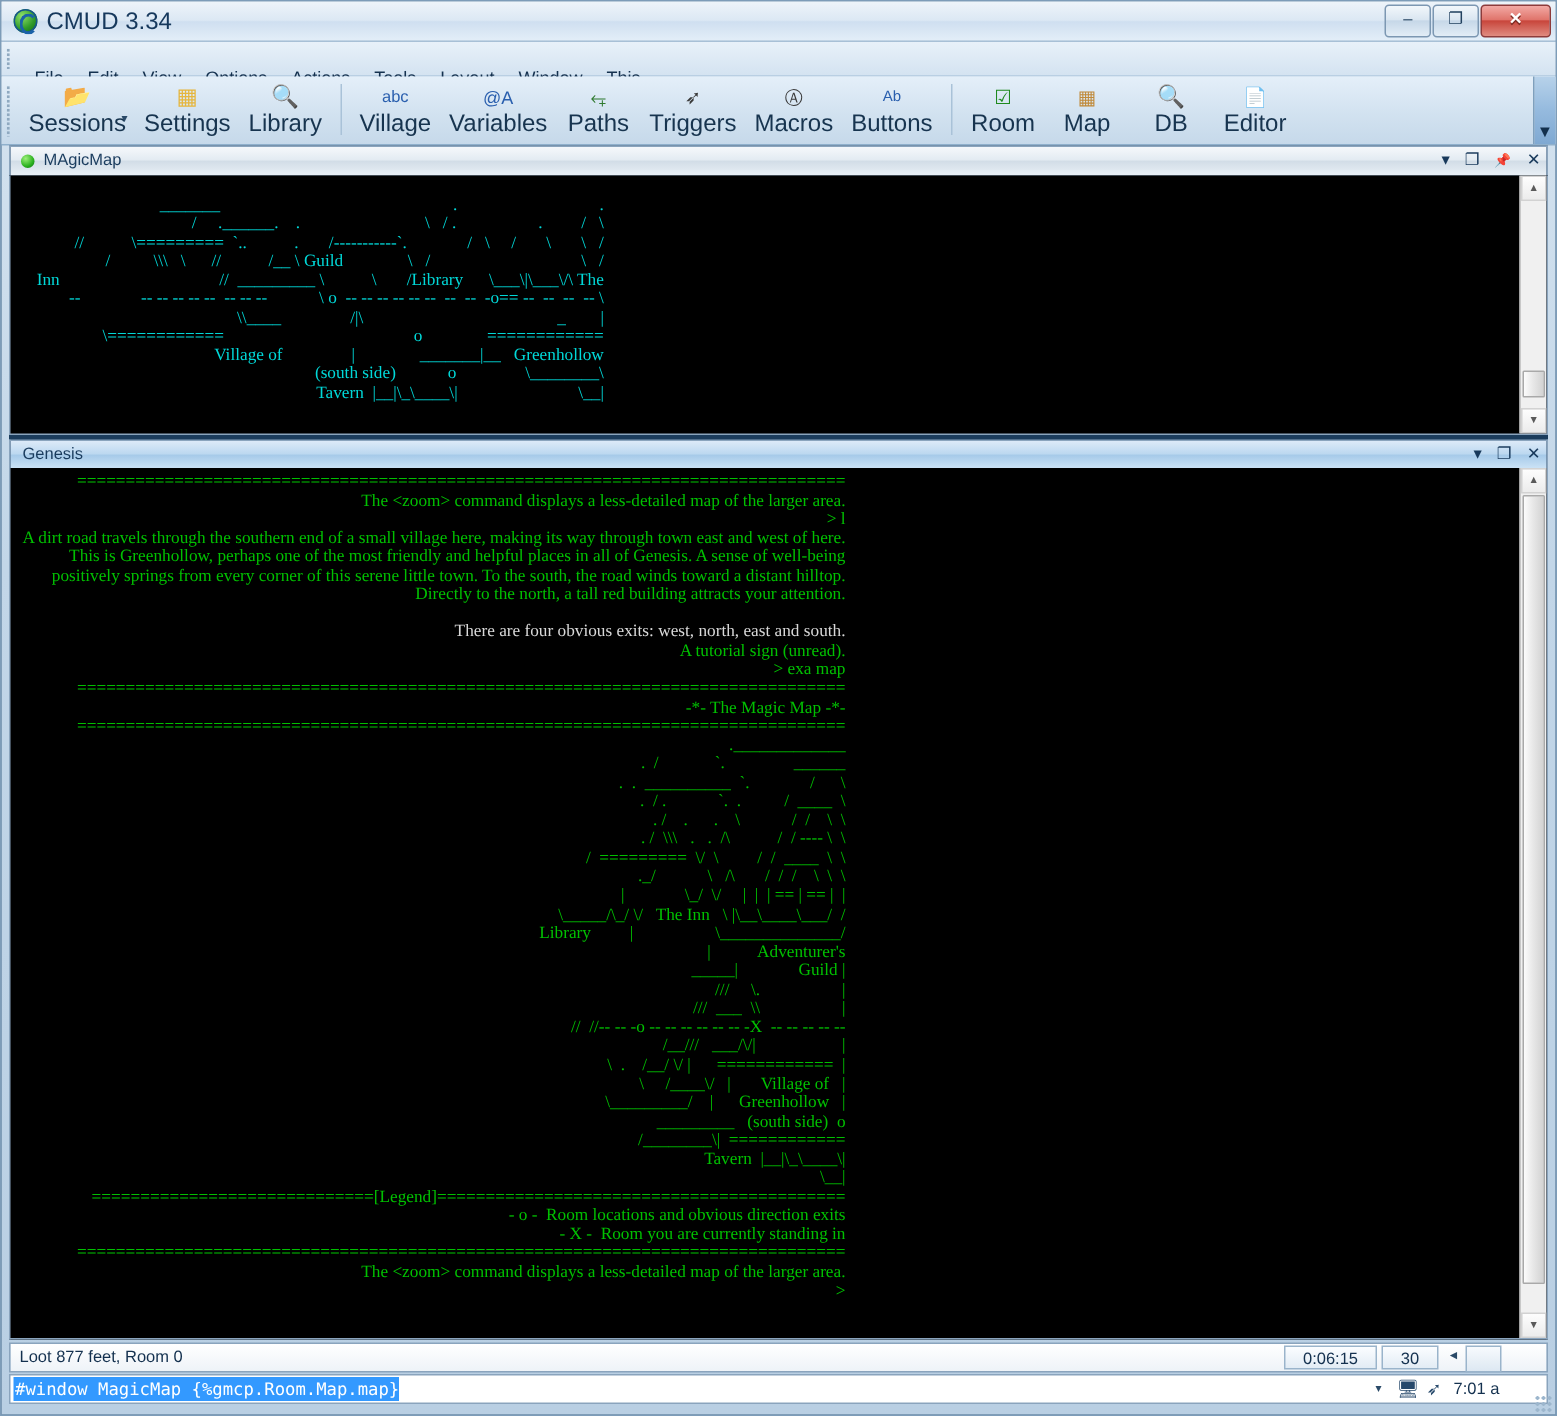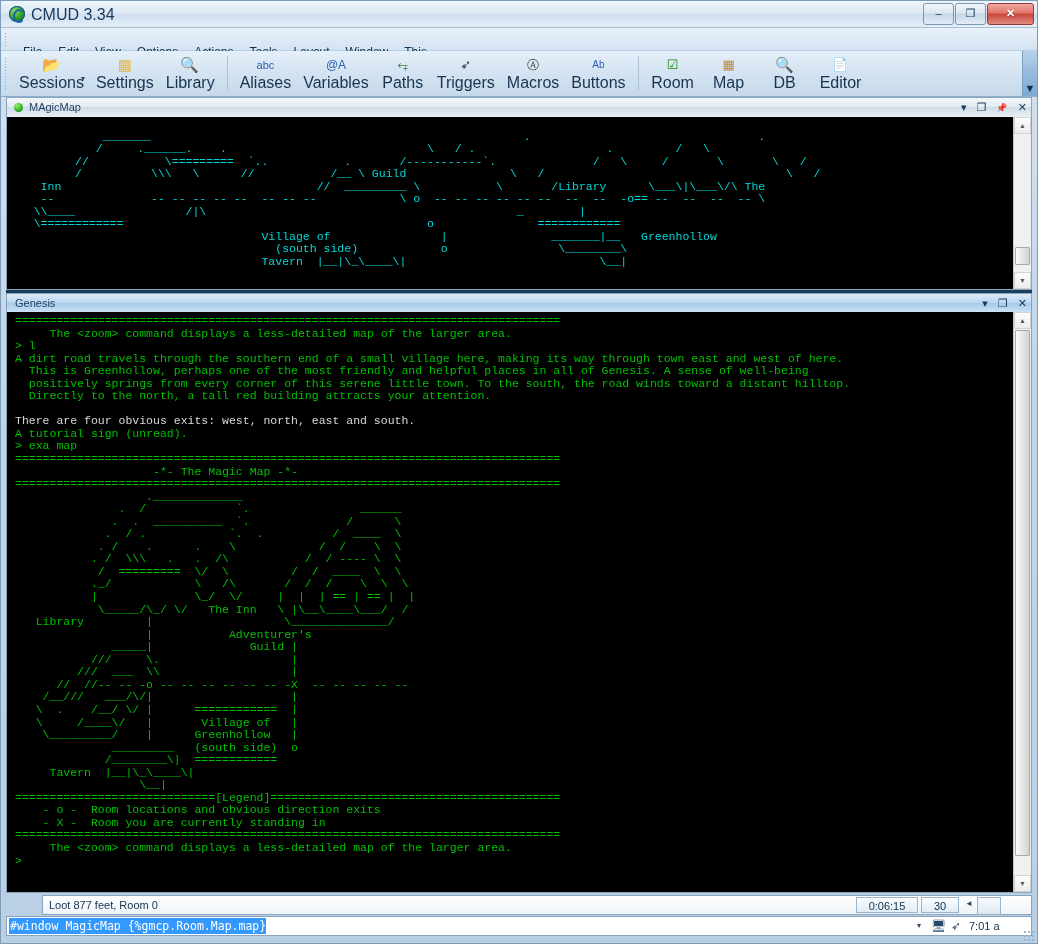--- a/index.html
+++ b/index.html
@@ -94,23 +94,24 @@
   }
   .ct-dot{position:absolute;left:7px;top:5px;width:9px;height:9px;border-radius:50%;
     background:radial-gradient(circle at 35% 30%,#9cf07a 0%,#2bb11f 60%,#0b6b10 100%);}
   .ct-text{position:absolute;left:22px;top:3px;font-size:11px;color:#1a3c5e;}
   .ct-text.nodot{left:8px;}
   .ct-btns{position:absolute;right:4px;top:2px;font-size:11px;color:#18395b;line-height:14px;}
   .ct-btns span{display:inline-block;margin-left:7px;cursor:default;}
   .child-body{border:1px solid #8aa4bd;border-top:none;background:#000;position:relative;overflow:hidden;}
   
   .term{
-    font-family:Liberation Mono, monospace;
+    font-family:Liberation Serif, serif;
     font-size:11.5px;line-height:12.55px;white-space:pre;
     letter-spacing:0px;
+    text-align:right;
   }
   #magicmap-text{color:#00d8d8;position:absolute;left:6px;top:2px;}
   #genesis-text{color:#00c000;position:absolute;left:8px;top:3px;}
   .ln-white{color:#d8d8d8;}
   
   .vscroll{
     position:absolute;right:0;top:0;bottom:0;width:17px;
     background:#f0f0f0;border-left:1px solid #c8c8c8;
   }
   .vs-arrow{
@@ -123,21 +124,21 @@
   .vs-down{bottom:0;}
   .vs-thumb{
     position:absolute;left:1px;right:1px;
     background:linear-gradient(90deg,#fcfcfc 0%,#e6e6e6 50%,#d2d2d2 100%);
     border:1px solid #a9a9a9;box-sizing:border-box;border-radius:1px;
   }
   
   #statusbar{
     position:absolute;left:5px;right:5px;bottom:28px;height:20px;
     background:linear-gradient(180deg,#ffffff 0%,#eef3f8 100%);
-    border:1px solid #8aa4bd;box-sizing:border-box;margin-left:36px;
+    border:1px solid #8aa4bd;box-sizing:border-box;
   }
   #status-text{position:absolute;left:6px;top:3px;font-size:11px;color:#14314f;}
   .stat-cell{
     position:absolute;top:1px;height:16px;line-height:16px;text-align:center;
     font-size:11px;color:#14314f;border:1px solid #9ab4cb;box-sizing:border-box;
     background:linear-gradient(180deg,#fbfdff 0%,#e2ecf5 100%);
   }
   #stat-timer{right:113px;width:62px;}
   #stat-count{right:72px;width:38px;}
   #stat-mini{
@@ -214,21 +215,21 @@
         <div class="tb-ico" style="color:#e5b63f">▦</div>
         <div class="tb-lab">Settings</div>
       </div>
       <div class="tb-btn">
         <div class="tb-ico" style="color:#7fa2c4">🔍</div>
         <div class="tb-lab">Library</div>
       </div>
       <div class="tb-sep"></div>
       <div class="tb-btn">
         <div class="tb-ico" style="color:#2a5fae;font-size:11px">abc</div>
-        <div class="tb-lab">Aliases</div>
+        <div class="tb-lab">Village</div>
       </div>
       <div class="tb-btn">
         <div class="tb-ico" style="color:#2a5fae;font-size:12px">@A</div>
         <div class="tb-lab">Variables</div>
       </div>
       <div class="tb-btn">
         <div class="tb-ico" style="color:#2f7a2f;font-size:13px">⥆</div>
         <div class="tb-lab">Paths</div>
       </div>
       <div class="tb-btn">

